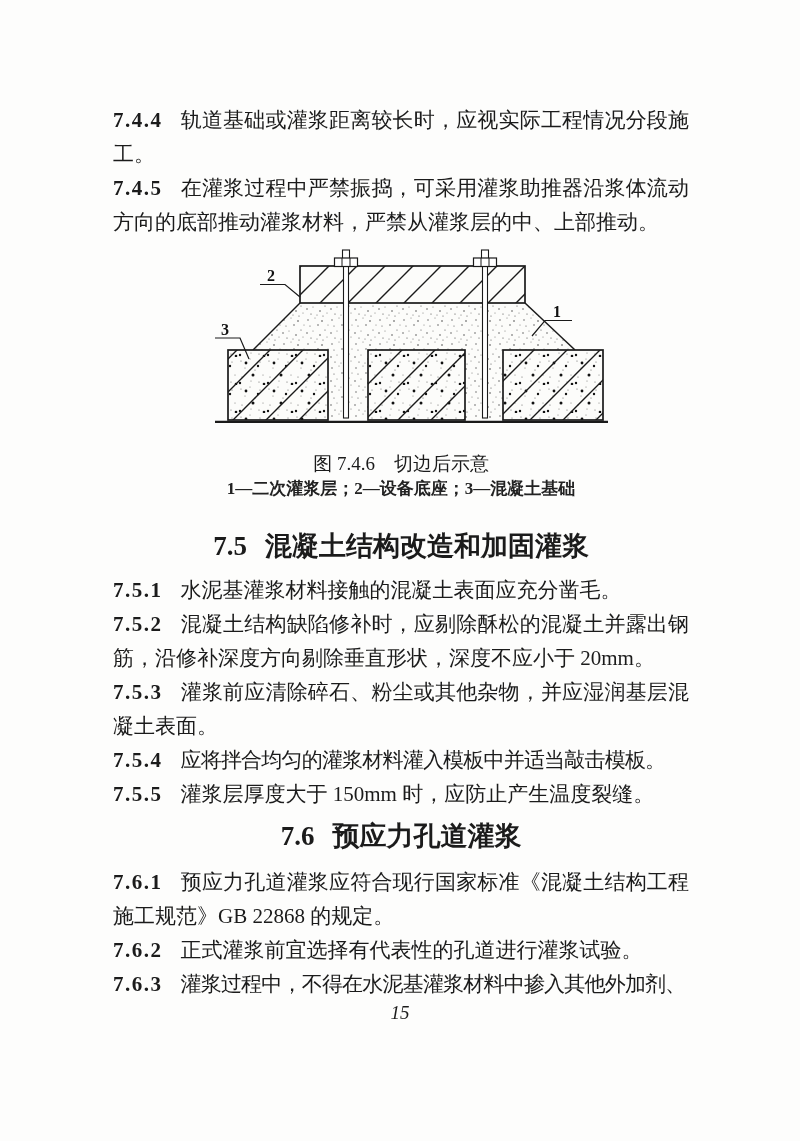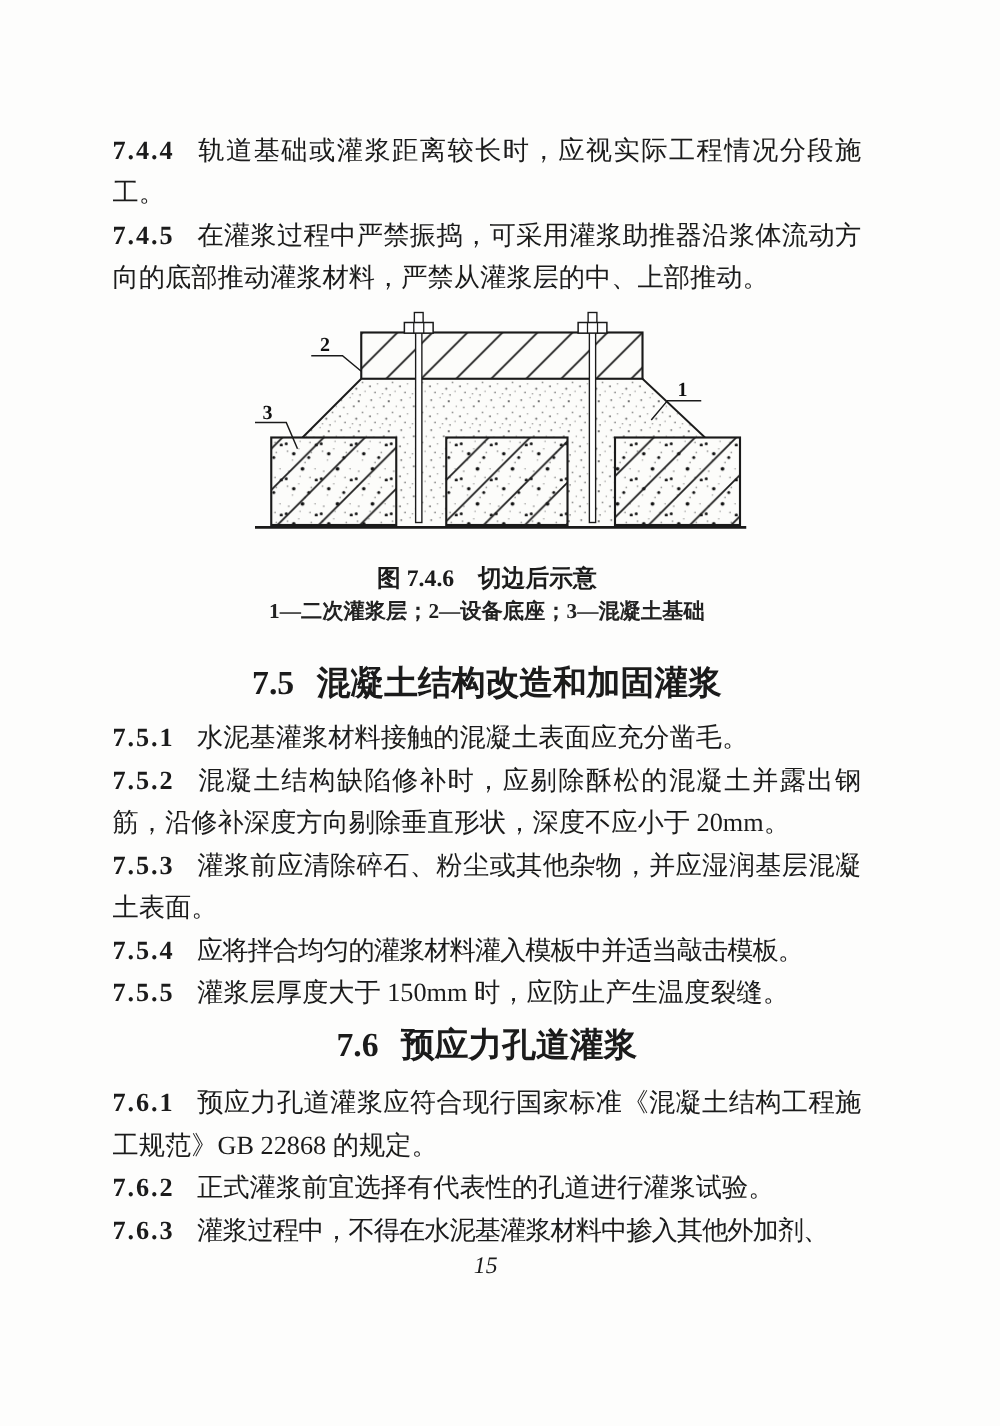--- a/index.html
+++ b/index.html
@@ -3,36 +3,36 @@
 <meta charset="utf-8">
 <style>
   html,body{margin:0;padding:0;background:#ffffff;}
   .page{
     position:relative;
     width:800px;height:1141px;
     background:#fdfdfc;
     color:#1b1b1b;
     font-family:"Liberation Serif","DejaVu Serif",serif;
     box-sizing:border-box;
-    padding:103px 111px 0 90px;
+    padding:103px 111px 0 113px;
     overflow:hidden;
   }
   p.item{
     margin:0;
     font-size:21px;
     line-height:34px;
     text-align:justify;
   }
   p.item.tight .ctext{letter-spacing:-0.8px;}
   .cnum{font-weight:bold;letter-spacing:1.5px;white-space:nowrap;}
   .gap{display:inline-block;width:18px;}
   .fig{margin:6px 0 0 0;text-align:center;}
   .fig svg{display:inline-block;vertical-align:top;margin-left:38px;}
   .fig-caption{
-    text-align:center;font-size:19px;font-weight:bold;
+    text-align:center;font-size:19px;font-weight:normal;
     line-height:26px;margin:6px 0 0 0;
   }
   .fig-legend{
     text-align:center;font-size:17px;font-weight:bold;
     line-height:24px;margin:0;color:#222;
   }
   h2.sec{
     text-align:center;font-size:27px;font-weight:bold;
     line-height:34px;margin:28px 0 10px 0;
   }

